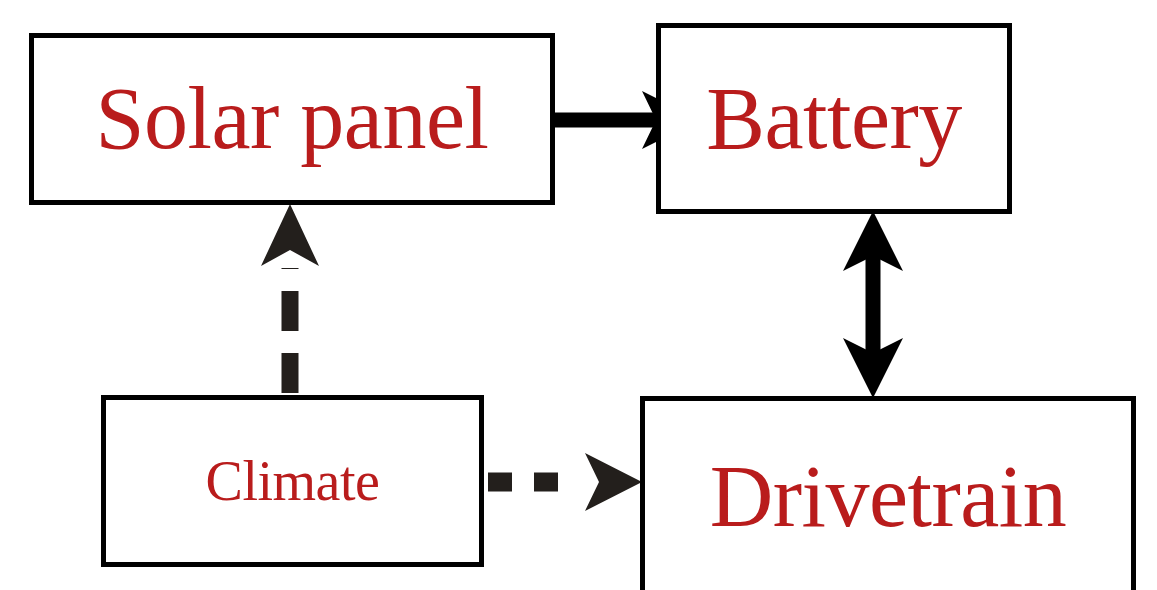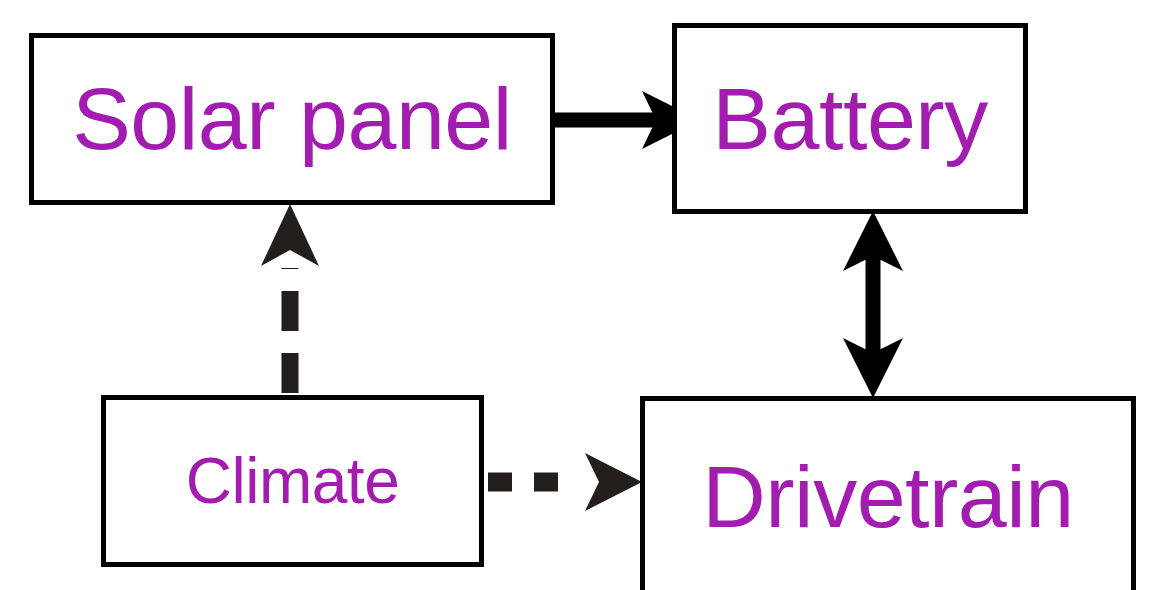--- a/index.html
+++ b/index.html
@@ -27,45 +27,45 @@
   .node-box {
     position: absolute;
     box-sizing: border-box;
     background: #ffffff;
     display: flex;
     align-items: center;
     justify-content: center;
     overflow: hidden;
   }
   .node-label {
-    font-family: Liberation Sans, sans-serif;
+    font-family: Liberation Serif, serif;
     font-weight: 400;
-    color: #a21caf;
+    color: #b91c1c;
     white-space: nowrap;
     line-height: 1;
     letter-spacing: -0.5px;
   }
   
   #node-solar-panel {
     left: 29px;  top: 33px;  width: 526px;  height: 172px;
     border: 5px solid #000000;
   }
   #node-solar-panel .node-label { font-size: 88px; }
 
   #node-battery {
-    left: 672px; top: 23px;  width: 356px;  height: 191px;
+    left: 656px; top: 23px;  width: 356px;  height: 191px;
     border: 5px solid #000000;
   }
   #node-battery .node-label { font-size: 88px; }
 
   #node-climate {
     left: 101px; top: 395px; width: 383px;  height: 172px;
     border: 5px solid #000000;
   }
-  #node-climate .node-label { font-size: 64px; }
+  #node-climate .node-label { font-size: 56px; }
 
   #node-drivetrain {
     left: 640px; top: 396px; width: 496px;  height: 202px;
     border: 5px solid #000000;
   }
   #node-drivetrain .node-label { font-size: 88px; }
 </style>
 </head>
 <body>
 

